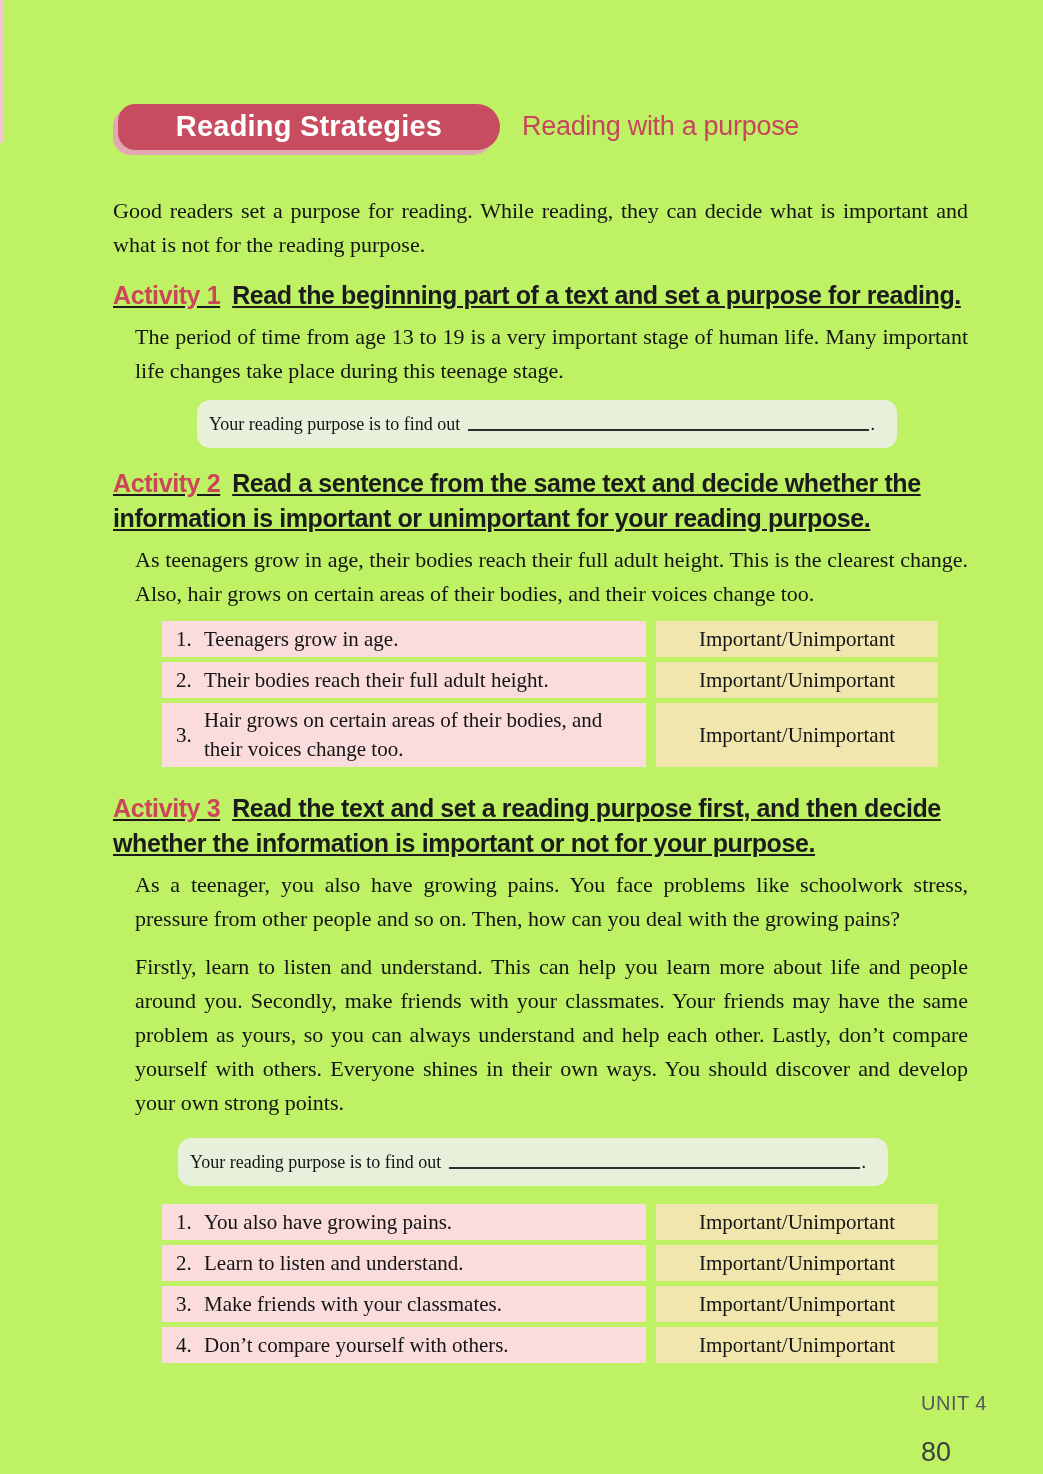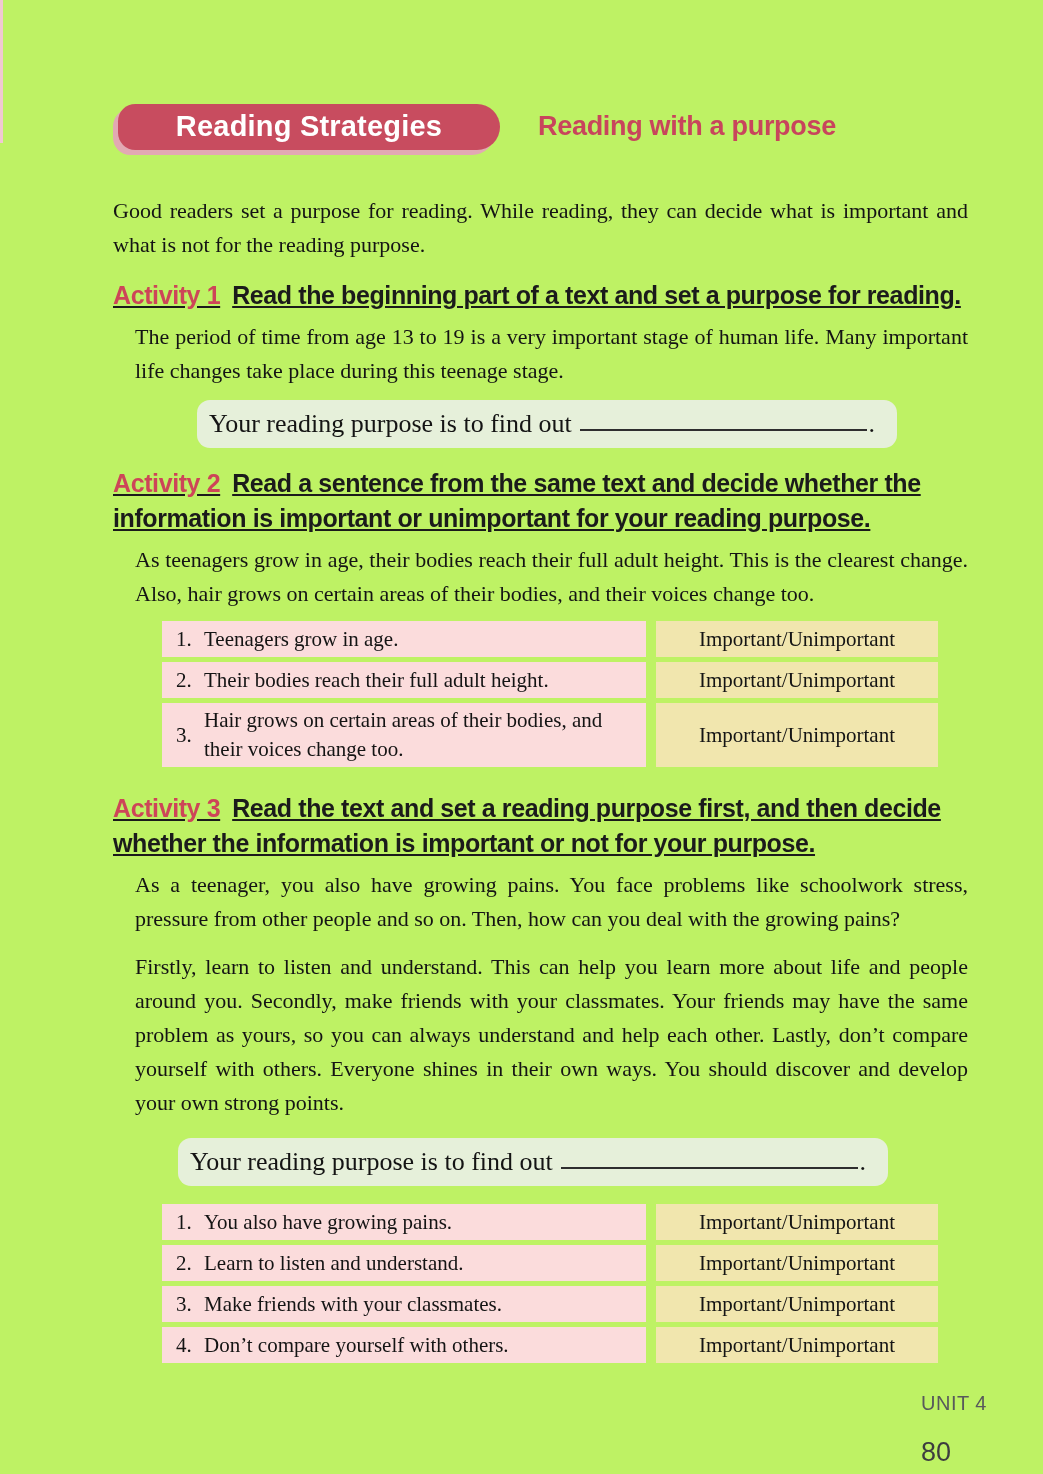--- a/index.html
+++ b/index.html
@@ -31,23 +31,23 @@
     margin-left:5px;
     background:#c84c5f;
     border-radius:18px 24px 24px 18px;
     box-shadow:-5px 5px 0 #e2a9b3;
     display:flex; align-items:center; justify-content:center;
     font-family:"Liberation Sans","DejaVu Sans",sans-serif;
     font-weight:bold; font-size:29px; letter-spacing:0.2px;
     color:#ffffff;
   }
   .banner-subtitle {
-    margin-left:38px;
-    font-family:"Liberation Sans","DejaVu Sans",sans-serif;
-    font-weight:bold; font-size:27px; letter-spacing:-0.3px;
+    margin-left:22px;
+    font-family:"Liberation Sans","DejaVu Sans",sans-serif;
+    font-weight:normal; font-size:27px; letter-spacing:-0.3px;
     color:#c8455c;
   }
 
   
   .intro {
     margin-top:44px;
     font-size:22px; line-height:34px;
     text-align:justify;
   }
   .body-para {
@@ -70,21 +70,21 @@
   .act-label { color:#cd4558; margin-right:12px; }
 
   
   .purpose-box {
     margin-top:12px; margin-left:84px;
     width:700px; height:48px;
     background:#e6f0da;
     border-radius:13px;
     display:flex; align-items:center;
     padding:0 22px 0 12px;
-    font-size:26px;
+    font-size:18px;
   }
   .purpose-box.second { margin-left:65px; width:710px; margin-top:18px; }
   .pb-blank {
     flex:1; height:22px;
     border-bottom:2px solid #2e2e2e;
     margin:0 2px 0 8px;
     transform:translateY(-4px);
   }
 
   

